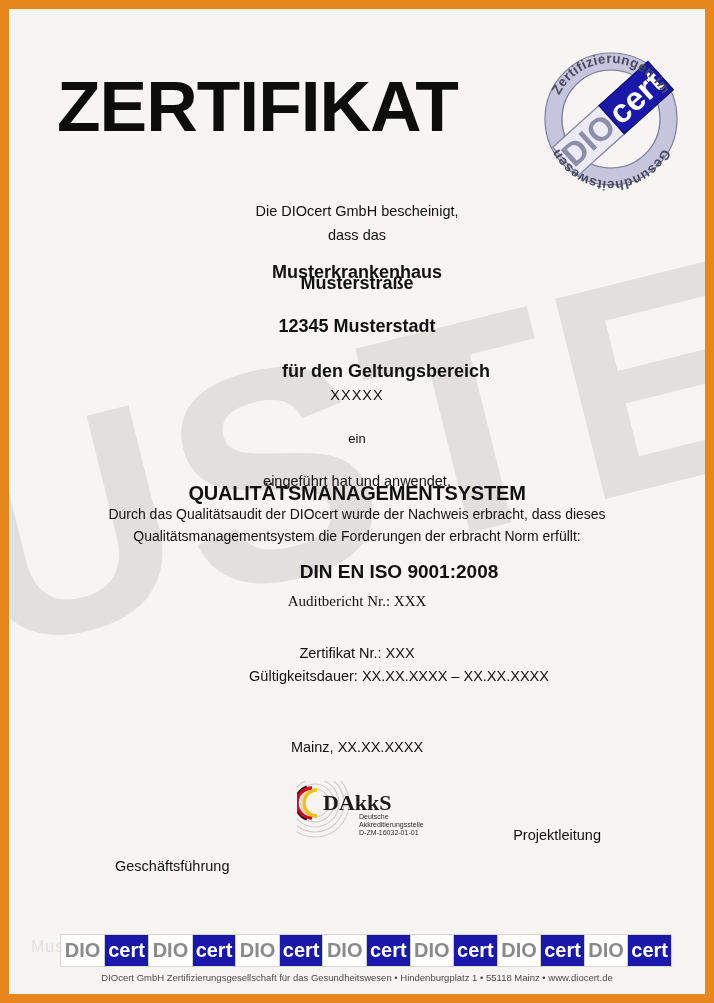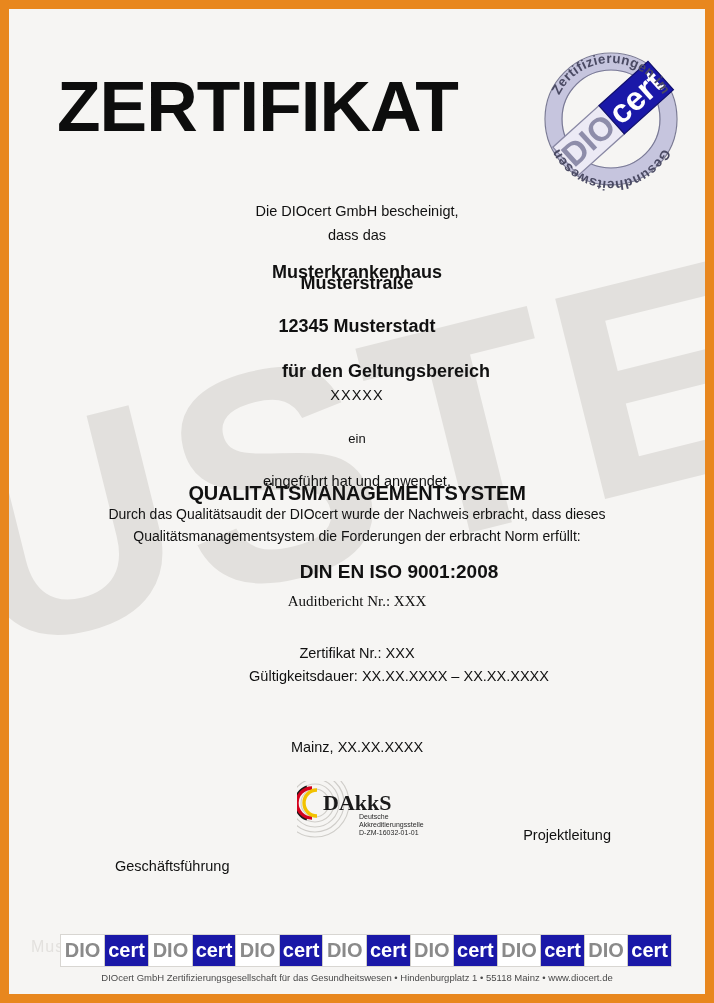--- a/index.html
+++ b/index.html
@@ -102,21 +102,21 @@
     left:288px;top:772px;
     width:160px;height:60px;
   }
   .dakks svg{display:block;width:100%;height:100%;}
 
   .sig-left{
     position:absolute;left:106px;top:818px;
     font-size:14.5px;color:#111;margin-top:31px;
   }
   .sig-right{
-    position:absolute;right:94px;top:818px;
+    position:absolute;right:104px;top:818px;
     font-size:14.5px;color:#111;
   }
 
   
   .banner{
     position:absolute;
     left:51px; top:925px;
     width:612px; height:33px;
     display:flex;
     z-index:3;

